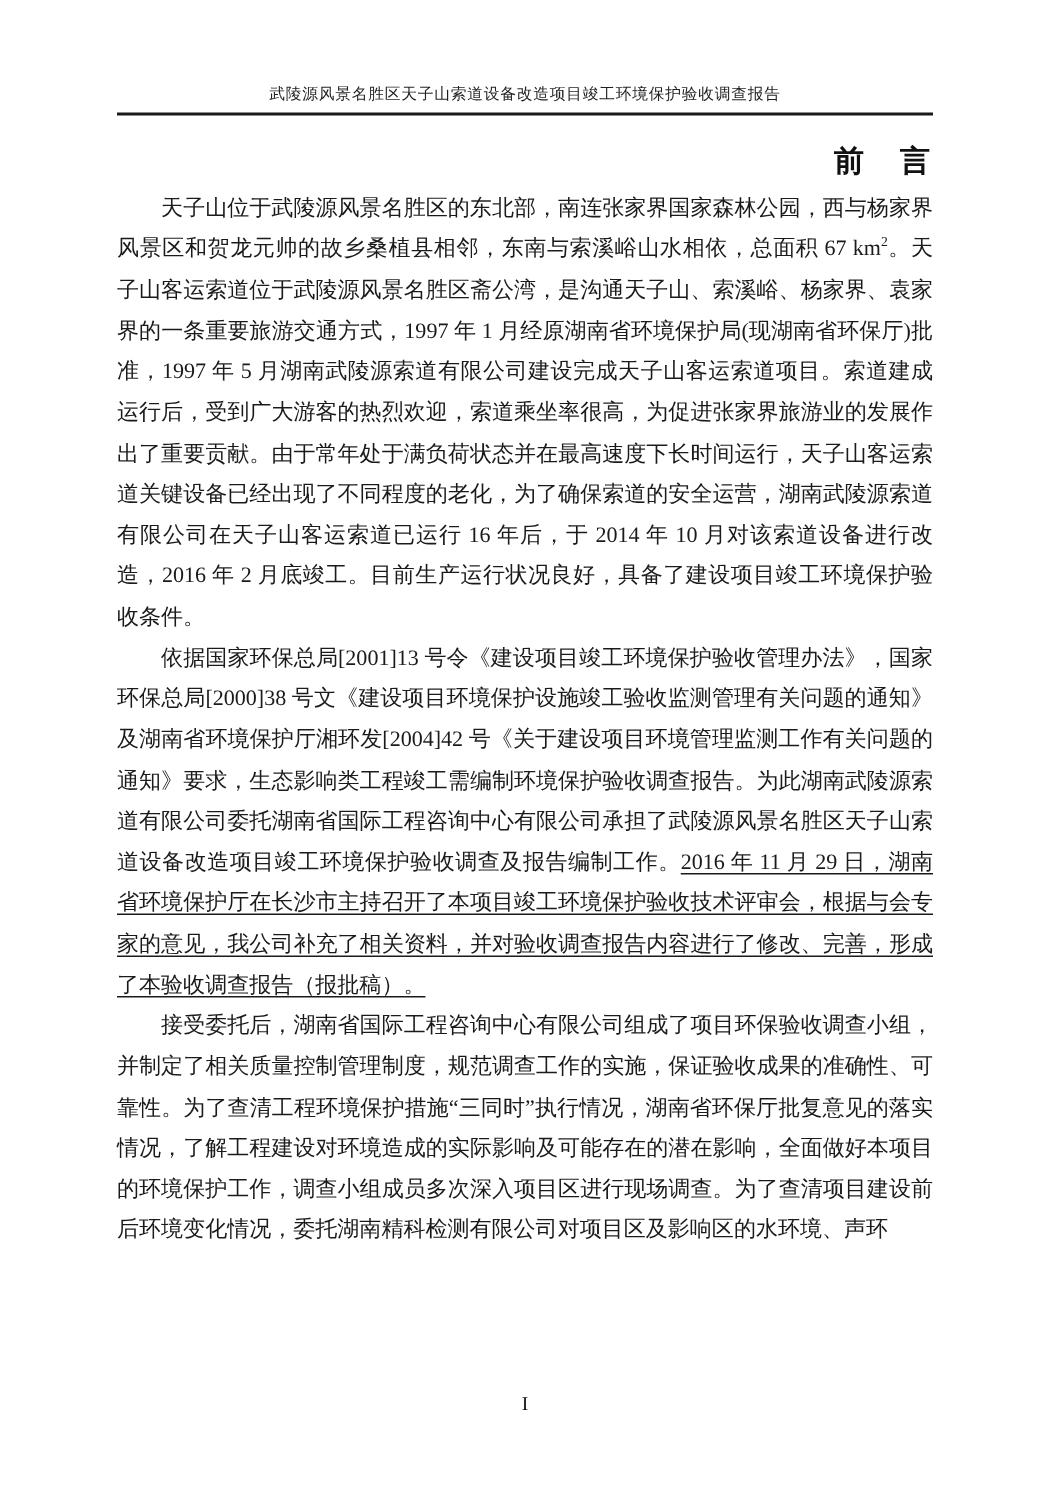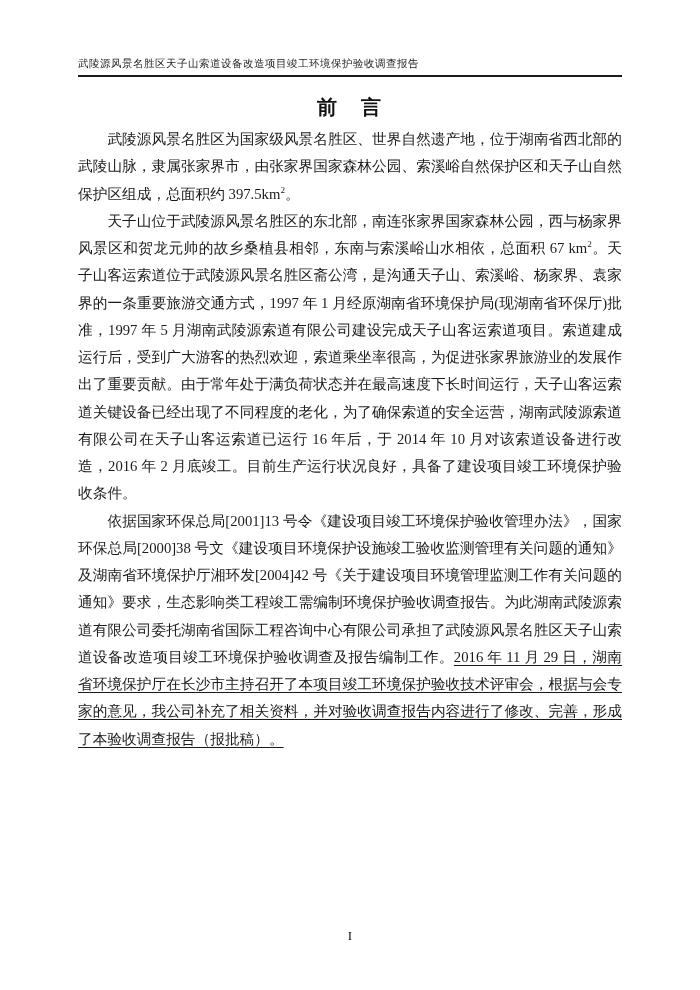--- a/index.html
+++ b/index.html
@@ -21,36 +21,36 @@
   .content {
     position: absolute;
     left: 78px;
     right: 78px;
     top: 0;
   }
   .doc-header {
     margin-top: 57px;
     font-size: 10.5px;
     line-height: 14px;
-    text-align: left;
+    text-align: center;
     letter-spacing: 0.5px;
     color: #1f1f1f;
     white-space: nowrap;
   }
   .header-rule {
     margin-top: 4px;
     height: 0;
     border: none;
     border-top: 2px solid #1b1b1b;
   }
   .doc-title {
     margin: 17px 0 0 0;
     font-size: 20px;
     font-weight: bold;
-    text-align: center;
+    text-align: right;
     letter-spacing: 2px;
     color: #111111;
   }
   .body-text {
     margin-top: 5px;
   }
   .para {
     margin: 0;
     font-size: 14.7px;
     line-height: 27.25px;
@@ -80,19 +80,19 @@
 </style>
 </head>
 <body>
 
 <div class="page">
   <div class="content">
     <div class="doc-header">武陵源风景名胜区天子山索道设备改造项目竣工环境保护验收调查报告</div>
     <hr class="header-rule">
     <h1 class="doc-title">前　言</h1>
     <div class="body-text">
-        <p class="para"><span>武陵源风景名胜区为国家级风景名胜区、世界自然遗产地，位于湖南省西北部的武陵山脉，隶属张家界市，由张家界国家森林公园、索溪峪自然保护区和天子山自然保护区组成，总面积约 397.5km</span><sup>2</sup><span>。</span></p>
         <p class="para"><span>天子山位于武陵源风景名胜区的东北部，南连张家界国家森林公园，西与杨家界风景区和贺龙元帅的故乡桑植县相邻，东南与索溪峪山水相依，总面积 67 km</span><sup>2</sup><span>。天子山客运索道位于武陵源风景名胜区斋公湾，是沟通天子山、索溪峪、杨家界、袁家界的一条重要旅游交通方式，1997 年 1 月经原湖南省环境保护局(现湖南省环保厅)批准，1997 年 5 月湖南武陵源索道有限公司建设完成天子山客运索道项目。索道建成运行后，受到广大游客的热烈欢迎，索道乘坐率很高，为促进张家界旅游业的发展作出了重要贡献。由于常年处于满负荷状态并在最高速度下长时间运行，天子山客运索道关键设备已经出现了不同程度的老化，为了确保索道的安全运营，湖南武陵源索道有限公司在天子山客运索道已运行 16 年后，于 2014 年 10 月对该索道设备进行改造，2016 年 2 月底竣工。目前生产运行状况良好，具备了建设项目竣工环境保护验收条件。</span></p>
         <p class="para"><span>依据国家环保总局[2001]13 号令《建设项目竣工环境保护验收管理办法》，国家环保总局[2000]38 号文《建设项目环境保护设施竣工验收监测管理有关问题的通知》及湖南省环境保护厅湘环发[2004]42 号《关于建设项目环境管理监测工作有关问题的通知》要求，生态影响类工程竣工需编制环境保护验收调查报告。为此湖南武陵源索道有限公司委托湖南省国际工程咨询中心有限公司承担了武陵源风景名胜区天子山索道设备改造项目竣工环境保护验收调查及报告编制工作。</span><u>2016 年 11 月 29 日，湖南省环境保护厅在长沙市主持召开了本项目竣工环境保护验收技术评审会，根据与会专家的意见，我公司补充了相关资料，并对验收调查报告内容进行了修改、完善，形成了本验收调查报告（报批稿）。</u></p>
+        <p class="para"><span>接受委托后，湖南省国际工程咨询中心有限公司组成了项目环保验收调查小组，并制定了相关质量控制管理制度，规范调查工作的实施，保证验收成果的准确性、可靠性。为了查清工程环境保护措施“三同时”执行情况，湖南省环保厅批复意见的落实情况，了解工程建设对环境造成的实际影响及可能存在的潜在影响，全面做好本项目的环境保护工作，调查小组成员多次深入项目区进行现场调查。为了查清项目建设前后环境变化情况，委托湖南精科检测有限公司对项目区及影响区的水环境、声环</span></p>
       </div>
   </div>
   <div class="page-number">I</div>
 </div>
 
 </body></html>

